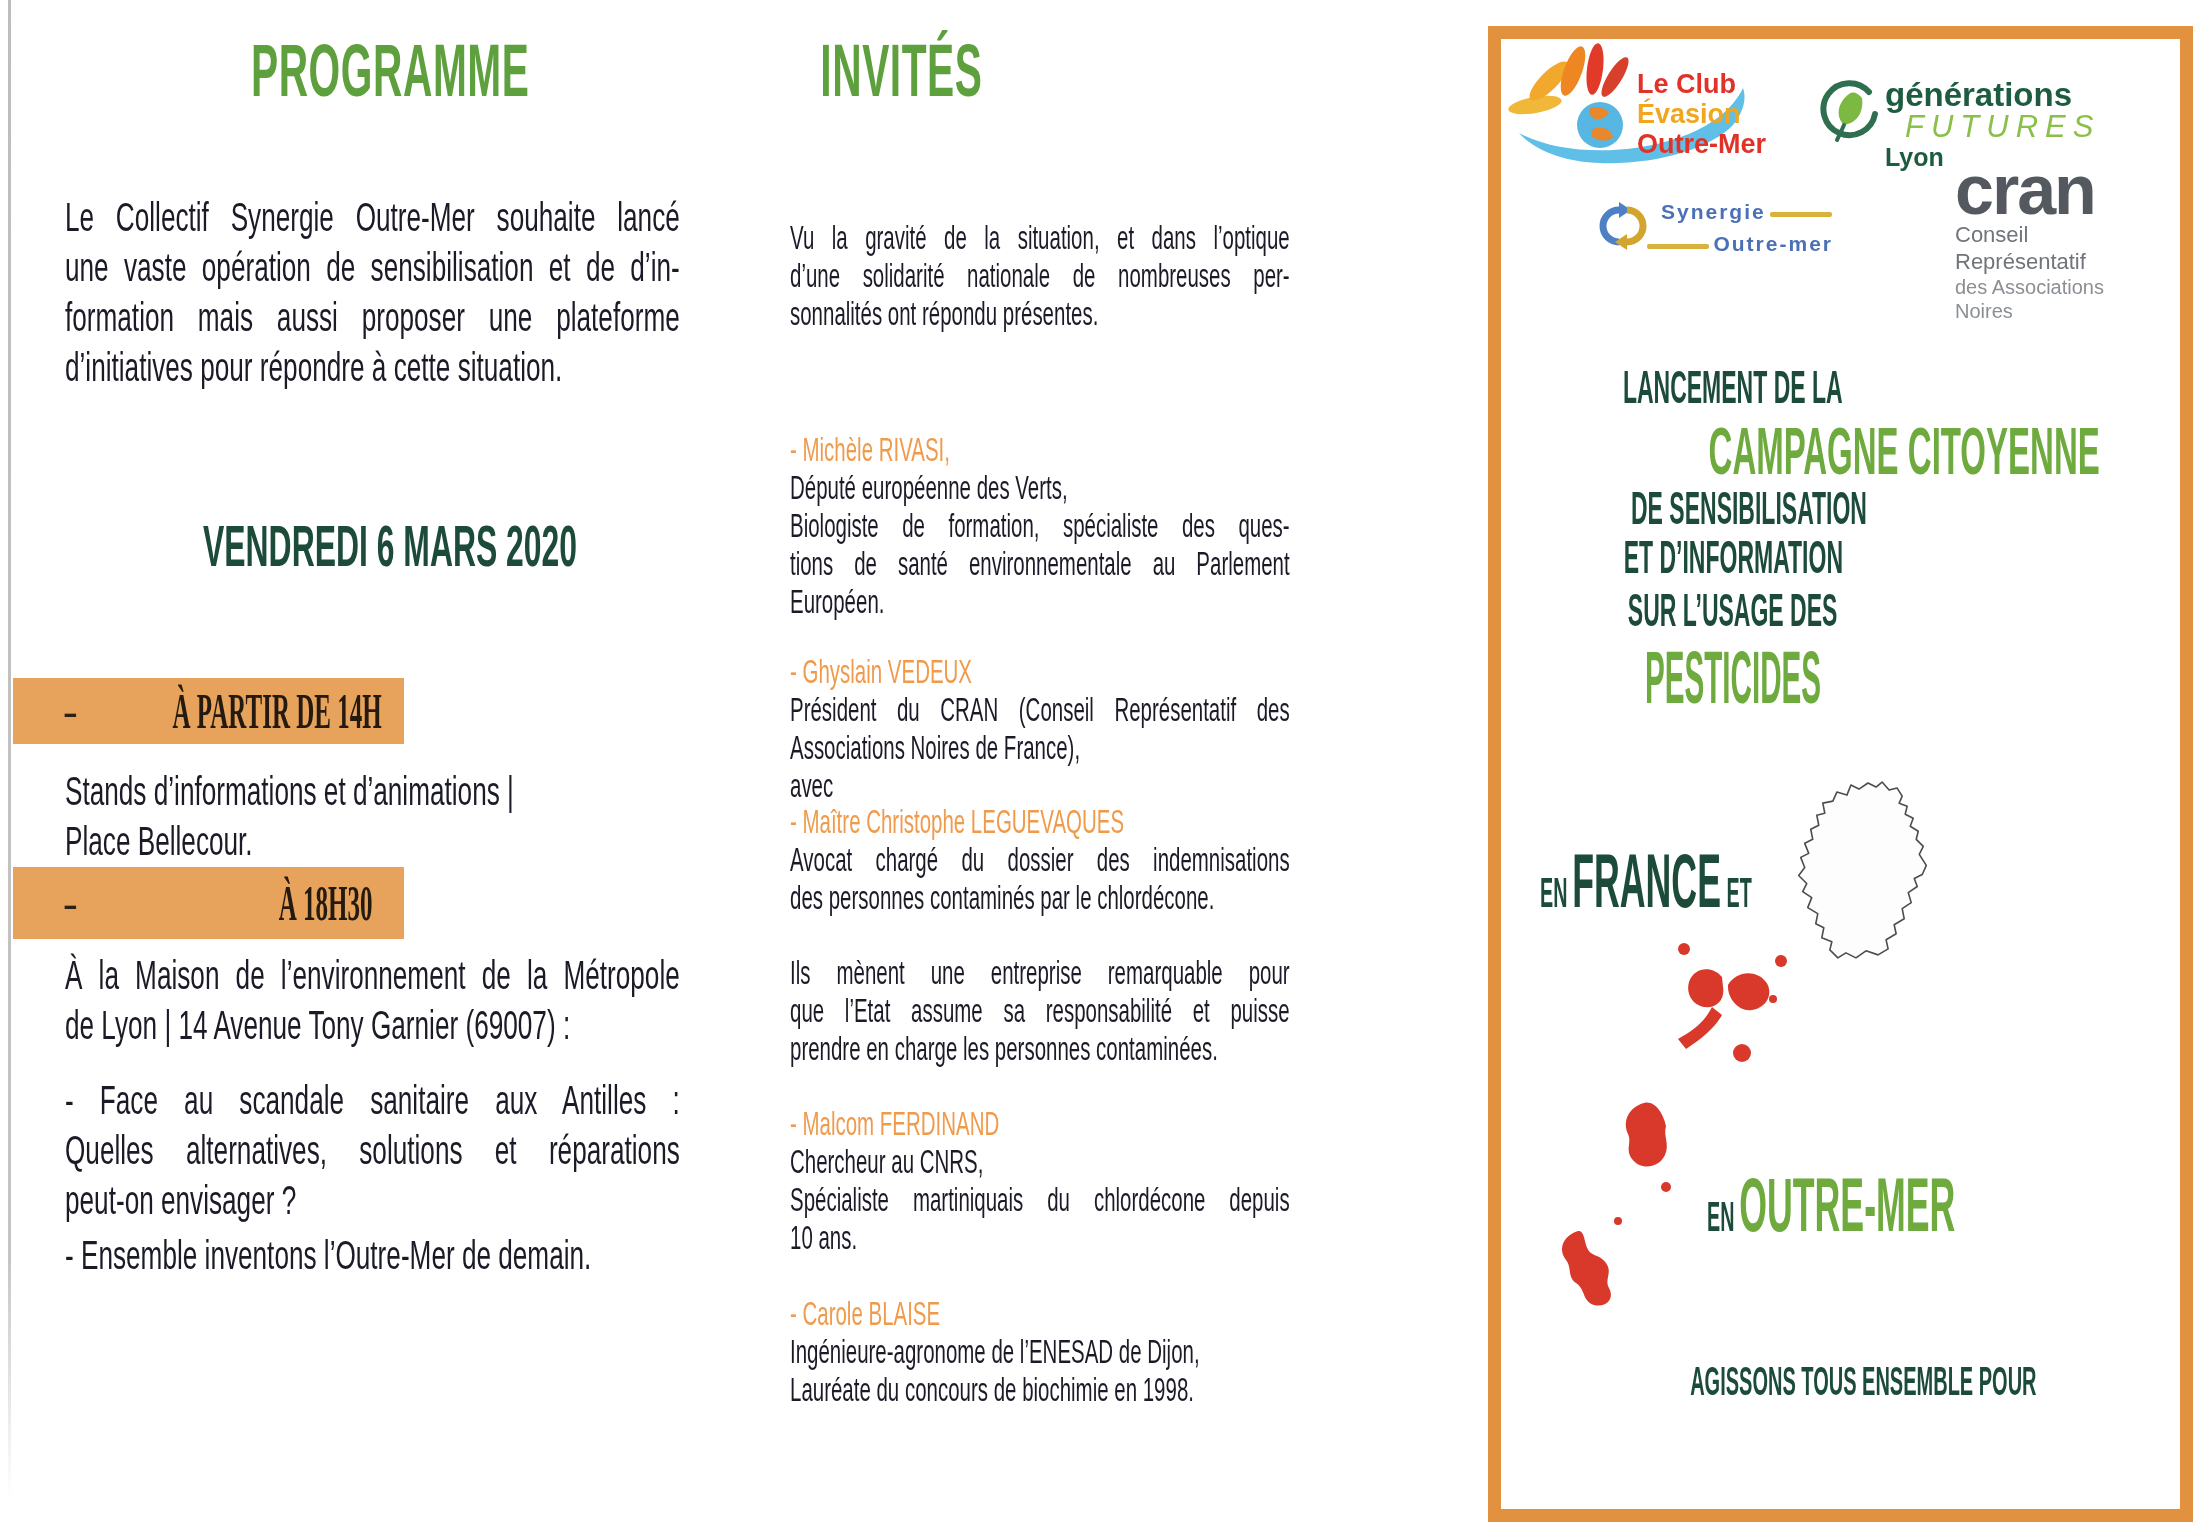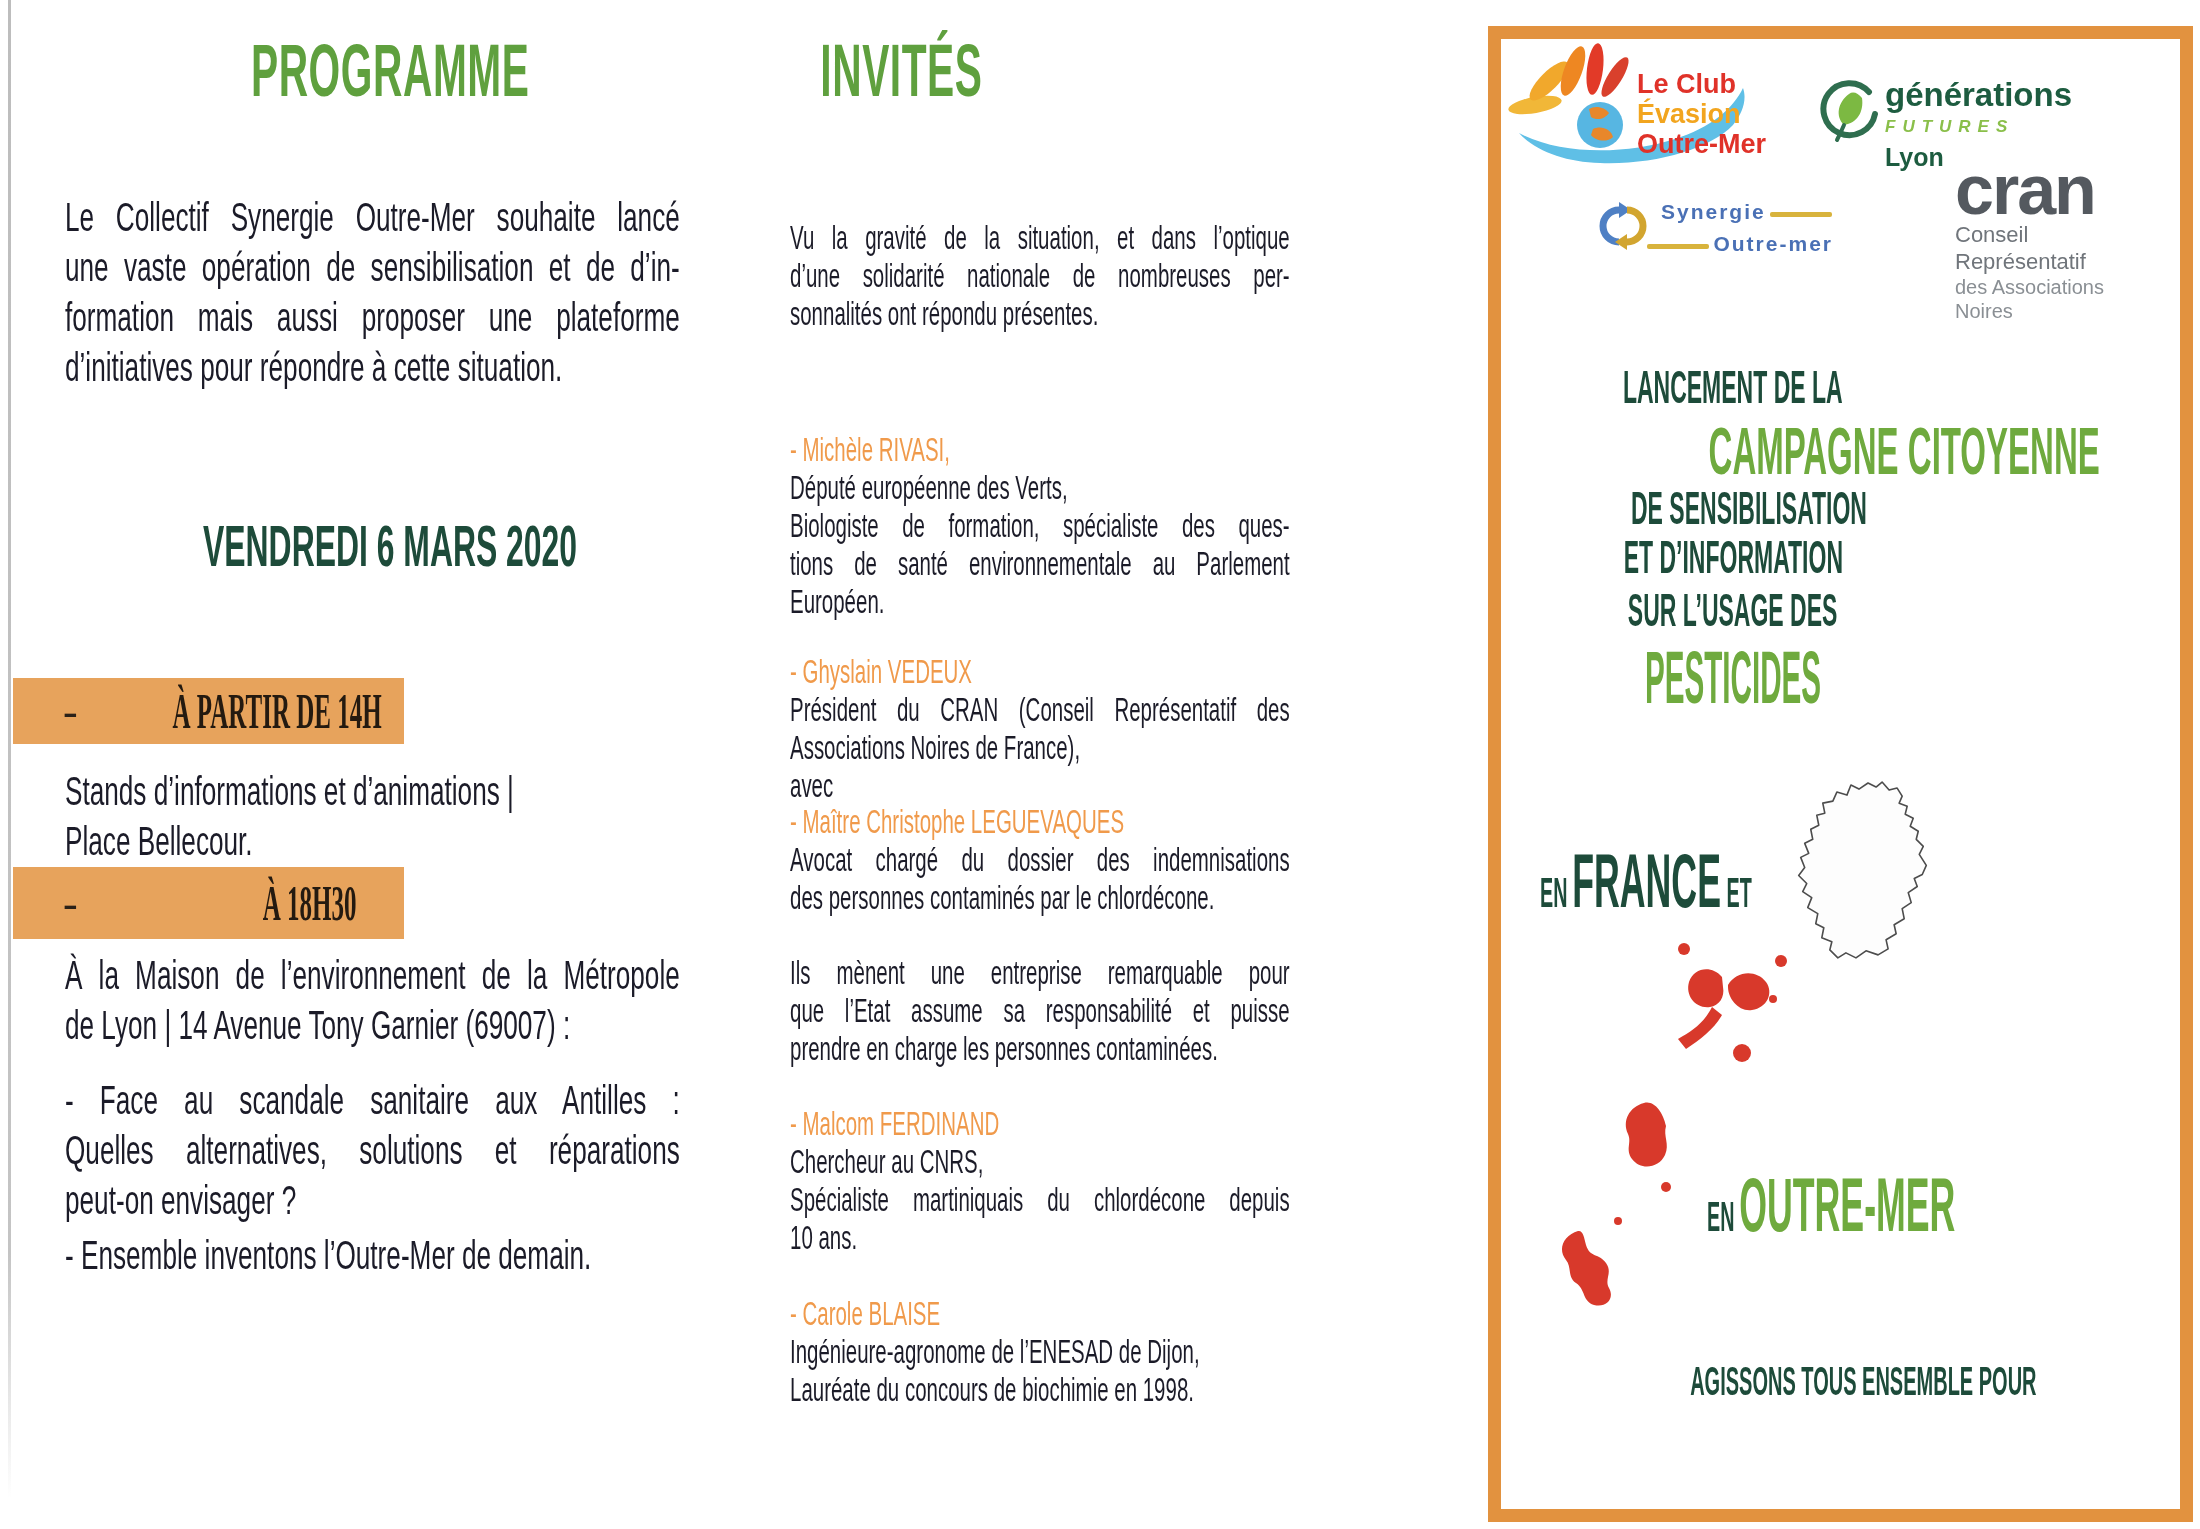--- a/index.html
+++ b/index.html
@@ -18,32 +18,32 @@
   .squish-l{width:940px;transform:scaleX(.654);transform-origin:left top;font-size:40px;line-height:50px;}
   .squish-m{width:830px;transform:scaleX(.602);transform-origin:left top;font-size:34px;line-height:38px;}
   .jl{text-align:justify;text-align-last:justify;width:100%;}
   .ll{text-align:left;}
   .gname{color:#f09a4b;}
   
   .banner{background:#e7a35c;display:flex;align-items:center;}
   .banner .dash{position:absolute;left:50px;font-size:44px;color:#2b2118;font-family:"Liberation Serif",serif;}
   .banner-label{font-family:"Liberation Serif",serif;font-weight:600;font-size:50px;color:#241a10;}
   .banner-center{flex:1;text-align:center;padding-left:55px;}
-  .banner-right{flex:1;text-align:right;padding-right:48px;}
+  .banner-right{flex:1;text-align:right;padding-right:32px;}
   .orr{transform-origin:right center;}
   
   .poster{left:1488px;top:26px;width:705px;height:1496px;box-sizing:border-box;
           border:13px solid #e2923f;background:#ffffff;}
   .pcenter{left:12px;width:440px;text-align:center;}
   .green-d{color:#1d4b3a;} .green-l{color:#6faa3e;}
   .gray-edge{left:8px;top:0;width:3px;height:1529px;
              background:linear-gradient(#bdbdbd 0%,#c4c4c4 82%,rgba(200,200,200,0) 98%);}
   
   .gen-name{font-size:33px;font-weight:700;color:#1d5c40;line-height:34px;}
-  .gen-sub{font-size:17px;font-weight:700;color:#8abf4a;letter-spacing:7px;line-height:30px;font-style:italic;}
+  .gen-sub{font-size:31px;font-weight:400;color:#8abf4a;letter-spacing:7px;line-height:30px;font-style:italic;margin-left:20px;}
   .gen-city{font-size:25px;font-weight:700;color:#1d5c40;line-height:30px;}
   .cran-name{font-size:70px;font-weight:700;color:#54595f;line-height:62px;letter-spacing:-2px;}
   .cran-sub1{font-size:22px;color:#70757b;line-height:27px;}
   .cran-sub2{font-size:20px;color:#8a8f94;line-height:24px;filter:blur(.4px);}
   .syn-txt{font-size:21px;font-weight:700;color:#4a70b5;letter-spacing:2px;}
   .syn-rule{display:inline-block;width:62px;height:5px;background:#d8b33c;border-radius:2px;vertical-align:middle;}
   .club-l1,.club-l3{font-size:27px;font-weight:700;color:#e03229;line-height:30px;}
   .club-l2{font-size:27px;font-weight:700;color:#f2a51f;line-height:30px;}
 </style>
 </head>

